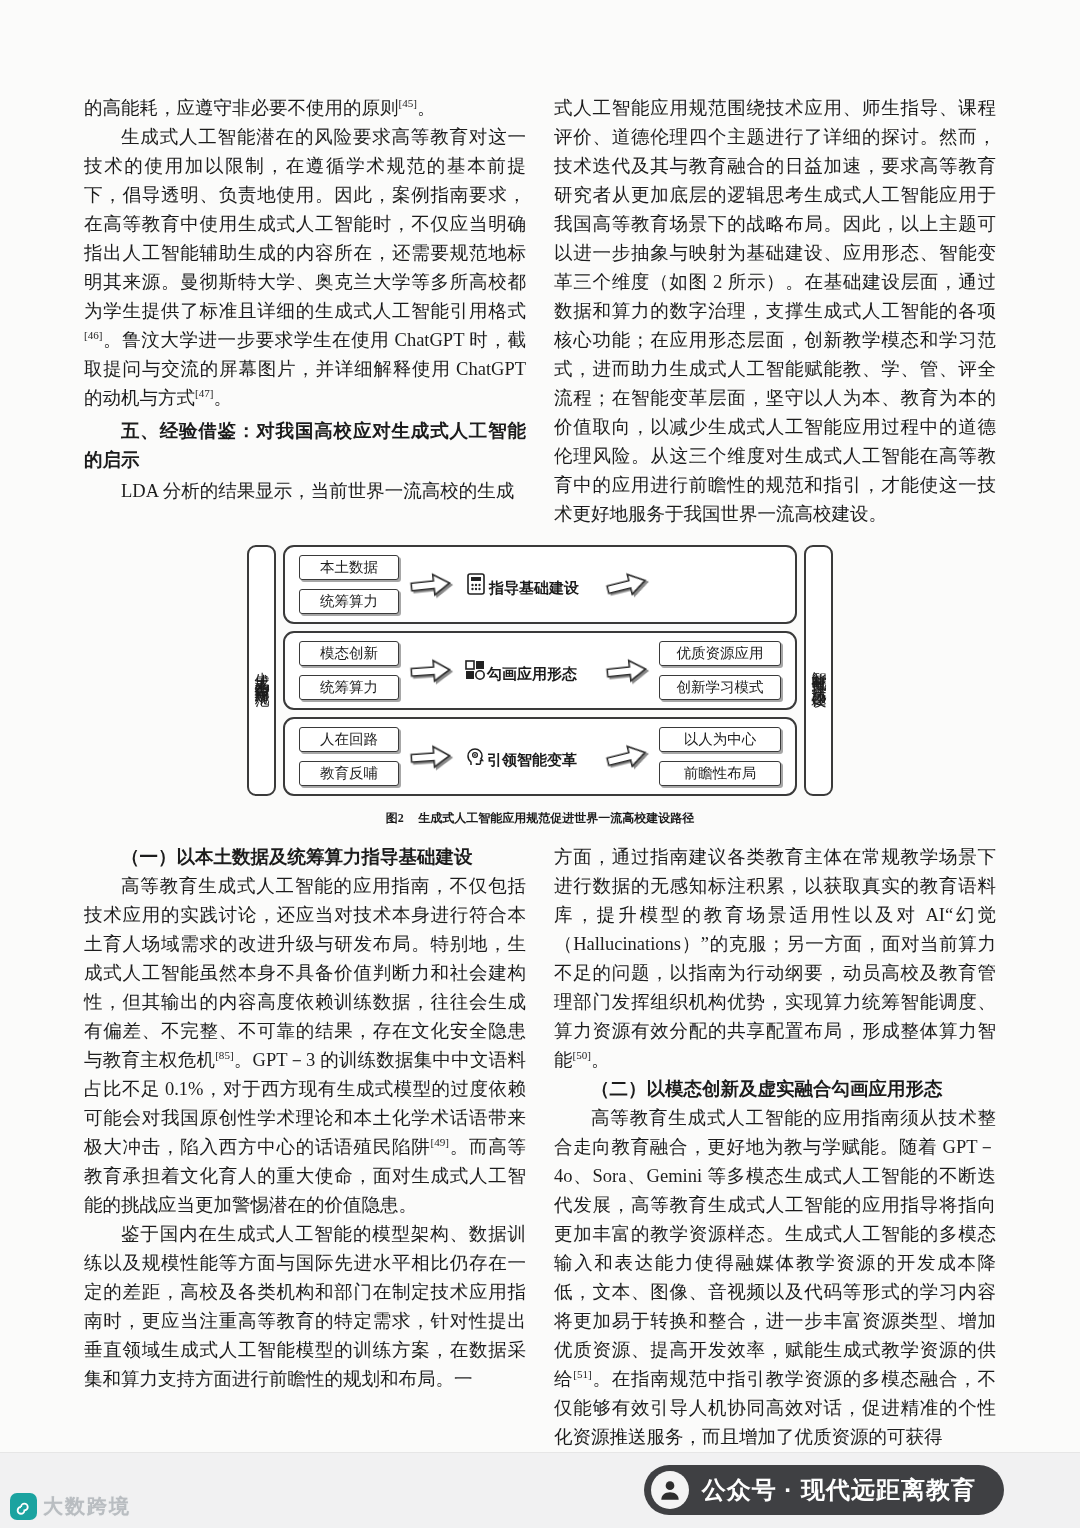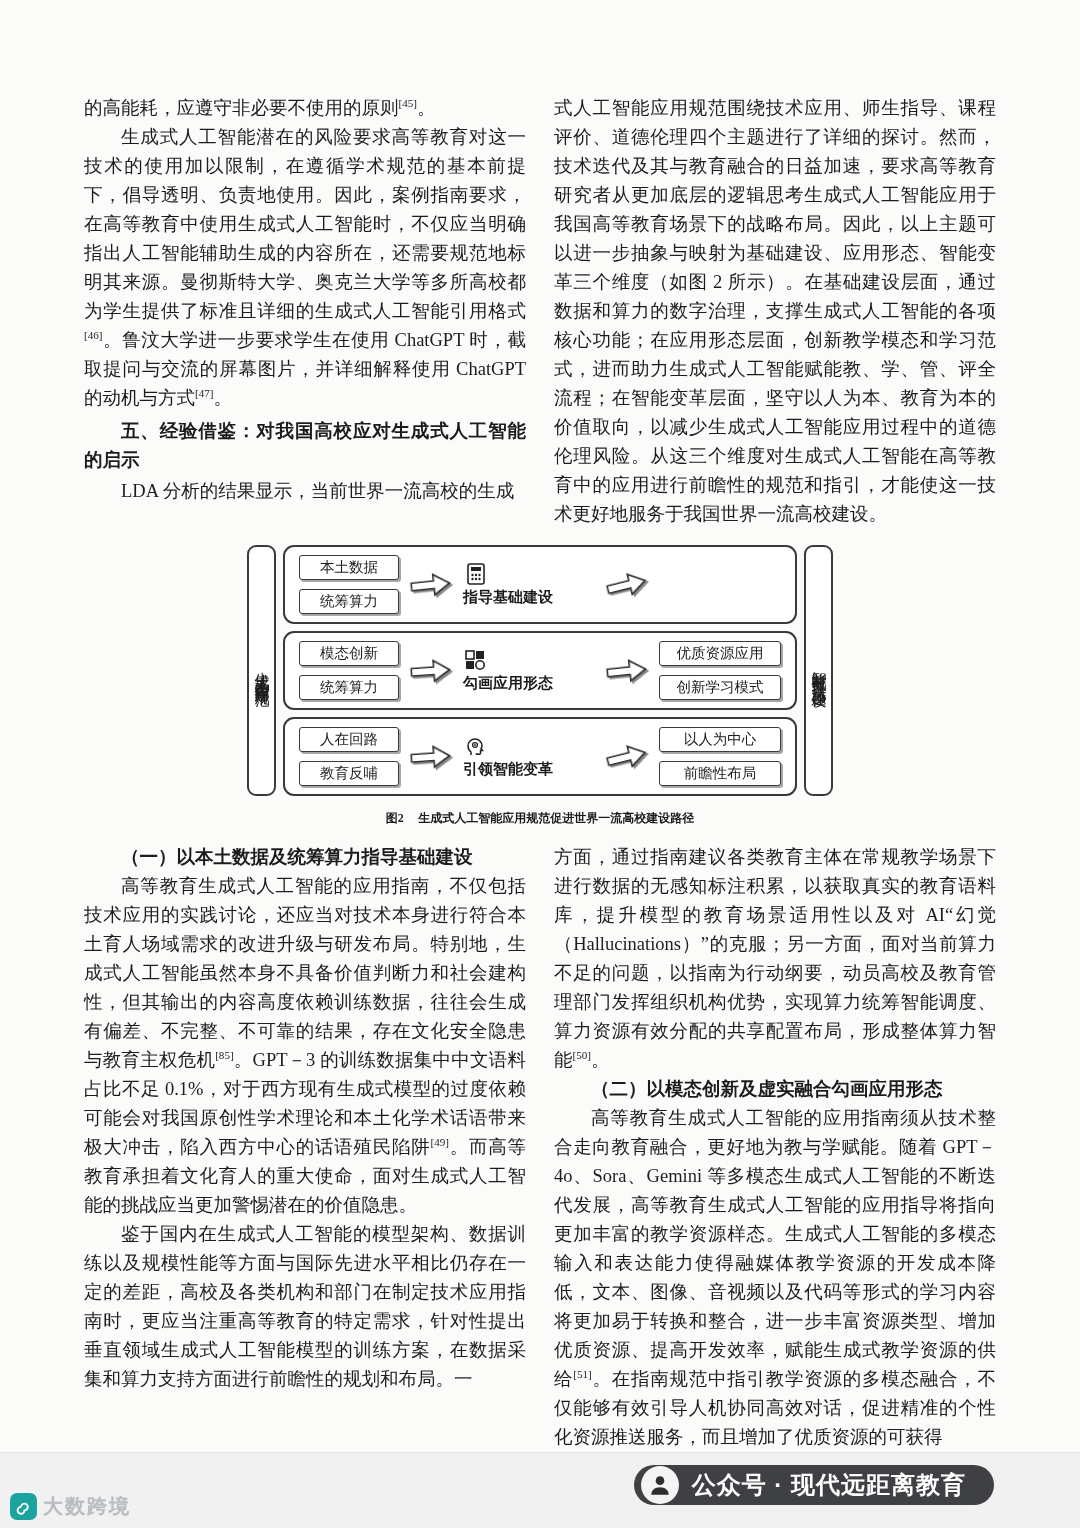--- a/index.html
+++ b/index.html
@@ -38,44 +38,44 @@
     padding:8px 14px; background:#fff;
   }
   .stack { display:flex; flex-direction:column; gap:9px; }
   .mini-box {
     border:1.4px solid #3a3a3a; border-radius:3px;
     padding:2px 6px; font-size:14.5px; text-align:center;
     background:#fff; box-shadow:2px 2px 0 rgba(60,60,60,.45);
     min-width:100px; white-space:nowrap;
   }
   .mini-box.out { min-width:122px; }
-  .center { display:flex; flex-direction:column; align-items:flex-start; width:132px; }
+  .center { display:flex; flex-direction:row; align-items:flex-end; width:132px; }
   .clabel { font-weight:bold; font-size:15px; white-space:nowrap; }
   .cicon { line-height:0; margin-bottom:2px; }
   .arrow { line-height:0; display:inline-block; }
   .arrow svg { filter:drop-shadow(2px 2px 0 rgba(40,40,40,.55)); }
   .tilt-a { transform:rotate(-6deg); }
   .tilt-b { transform:rotate(-14deg); }
   .tilt-c { transform:rotate(-4deg); }
   figcaption { text-align:center; font-weight:bold; font-size:12px; margin-top:14px; }
   .cap-label { margin-right:1.2em; }
 
   .bottom-sec { margin-top:16px; }
   .page-number { margin-top:10px; font-size:19px; }
 
   
   footer {
     position:absolute; left:0; bottom:0; width:1080px; height:76px;
     background:#f1f1f2; border-top:1px solid #e6e6e6;
   }
   .wm-pill {
-    position:absolute; right:86px; top:12px;
+    position:absolute; right:76px; top:12px;
     background:#3f4043; color:#fff; border-radius:26px;
     display:flex; align-items:center; gap:13px;
-    padding:5px 28px 5px 7px; height:40px;
+    padding:5px 28px 5px 7px; height:50px;
     font-family:"Liberation Sans","DejaVu Sans",sans-serif;
     font-weight:bold; font-size:24px; letter-spacing:1px;
   }
   .avatar {
     width:38px; height:38px; border-radius:50%;
     background:#f4f4f4; display:flex; align-items:center; justify-content:center;
   }
   .wm-left {
     position:absolute; left:10px; bottom:8px;
     display:flex; align-items:center; gap:6px;

